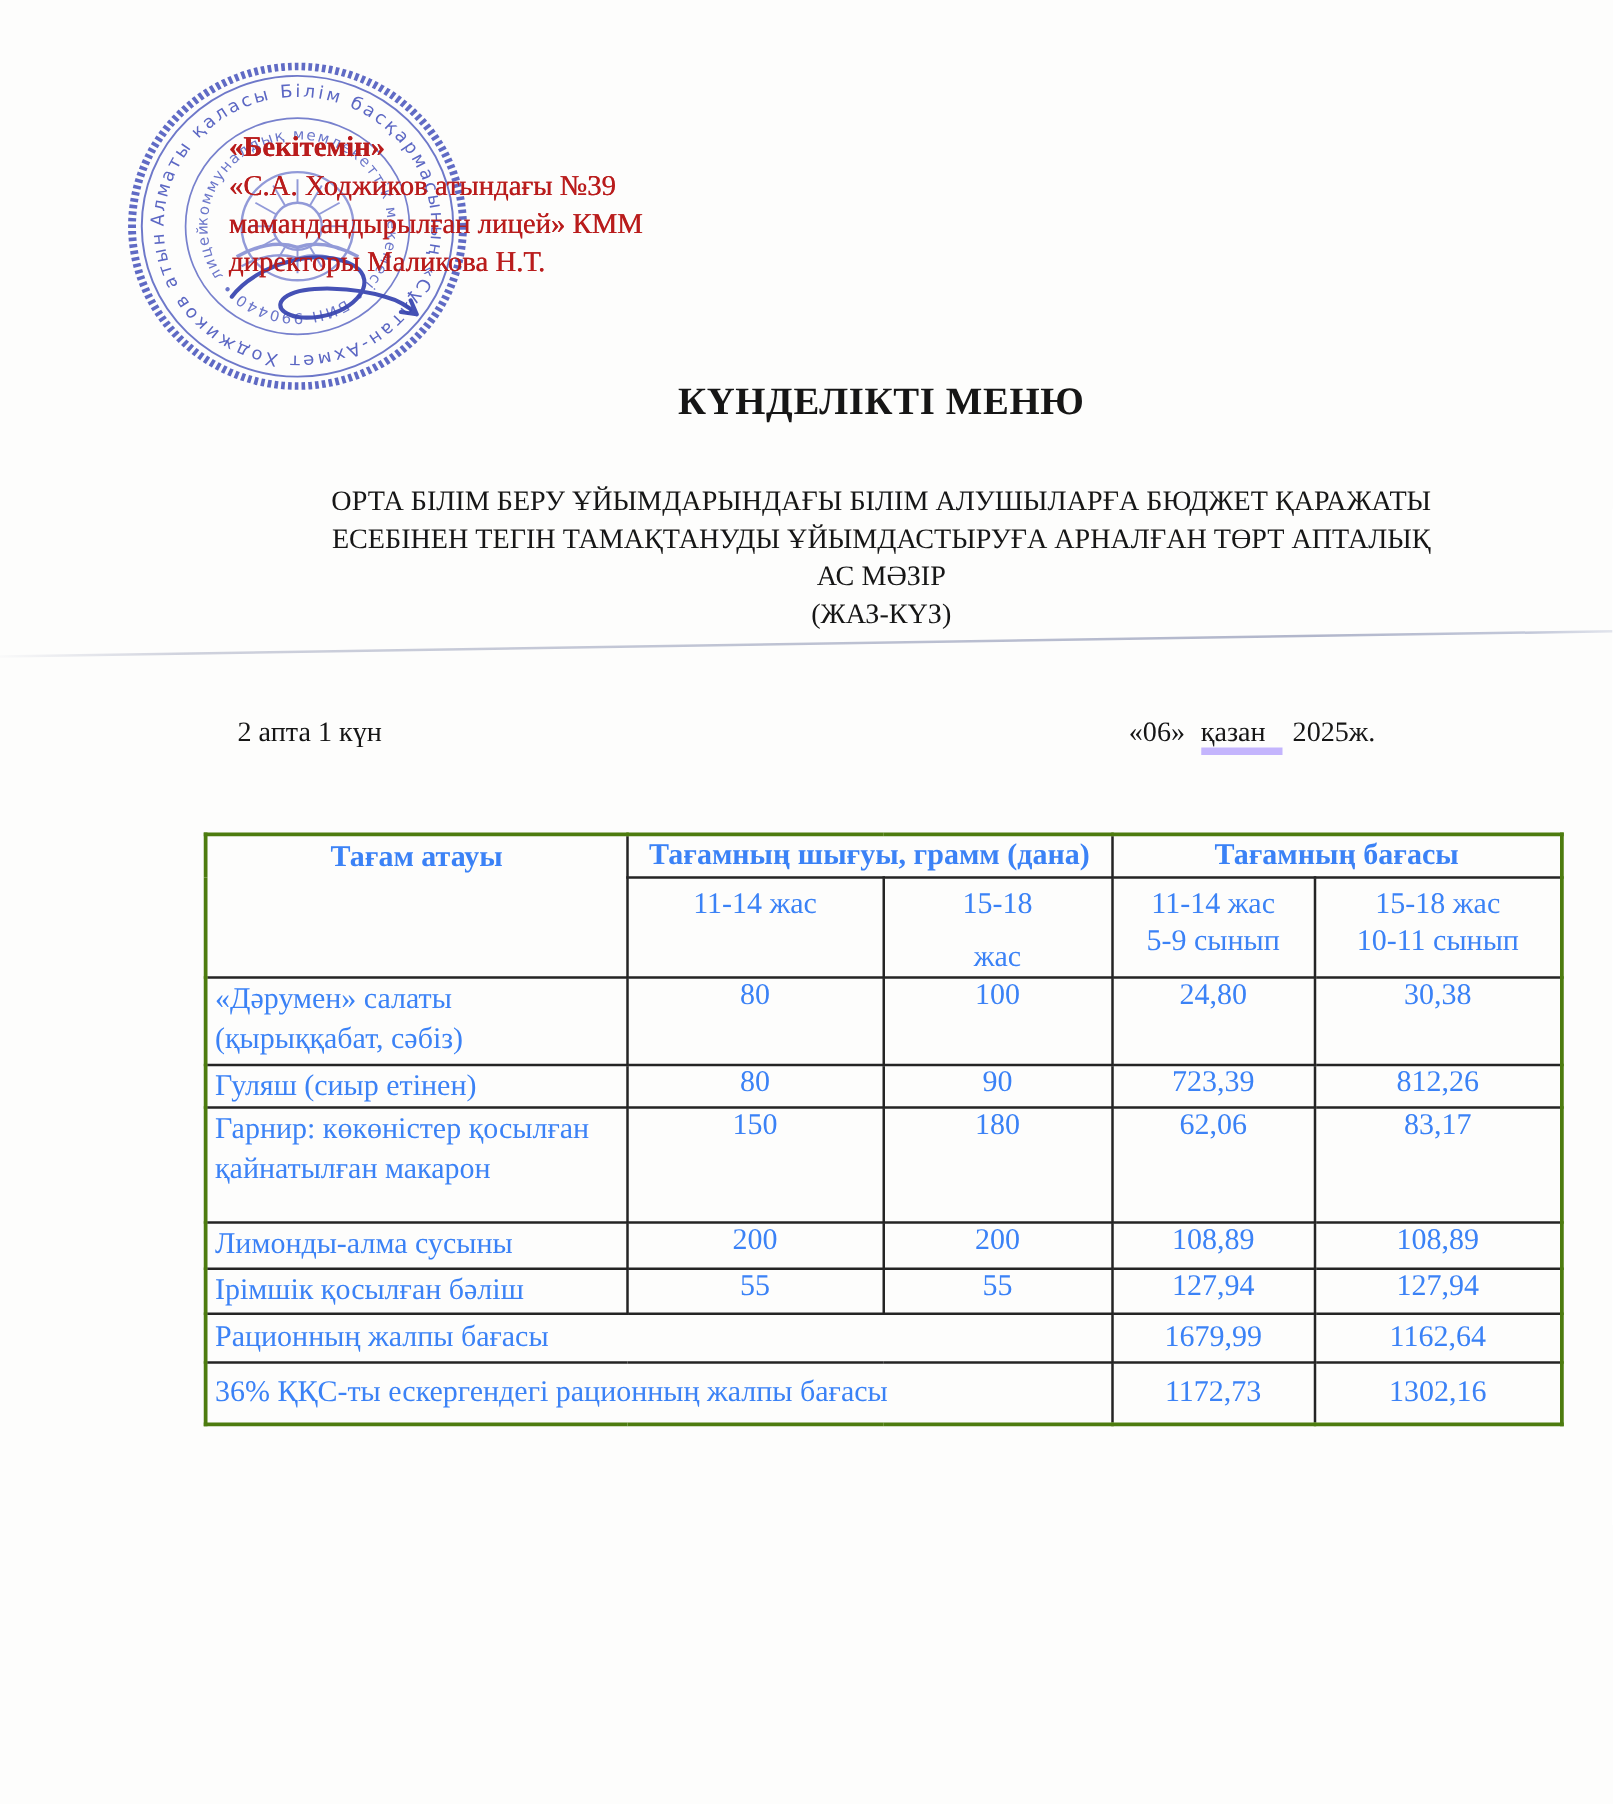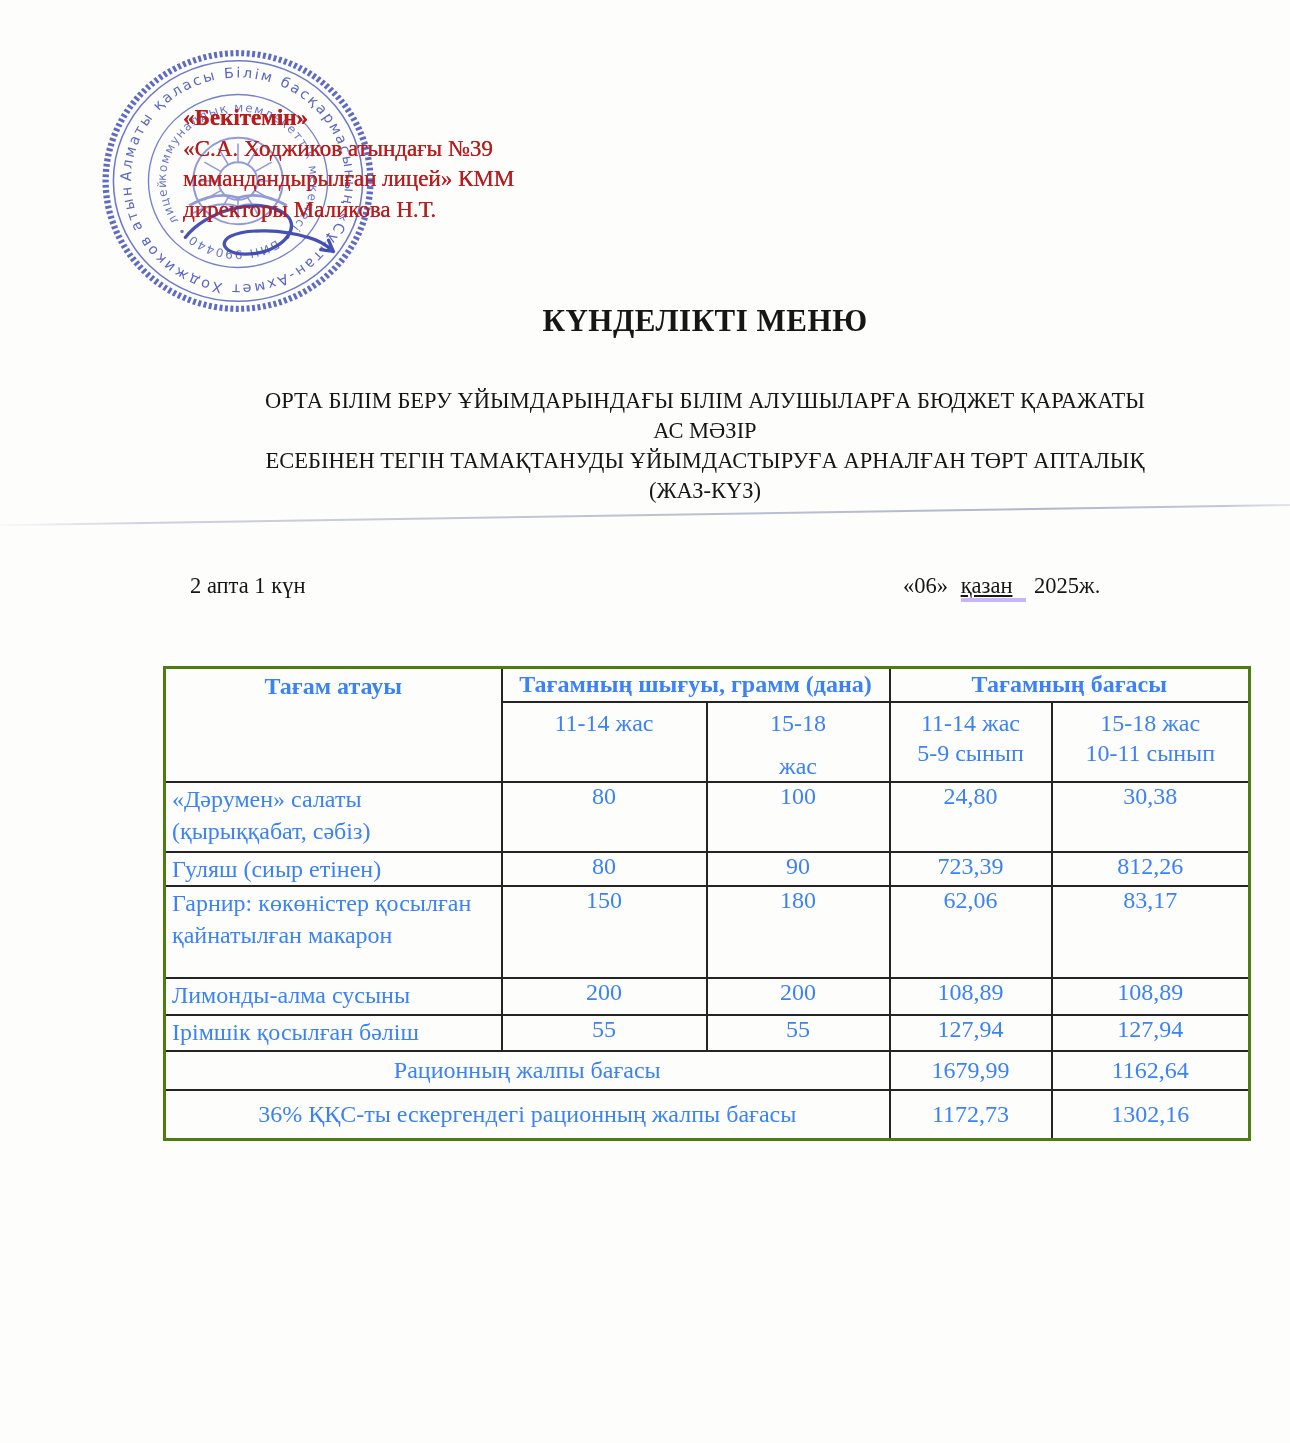--- a/index.html
+++ b/index.html
@@ -26,21 +26,21 @@
     text-shadow:0.3px 0 0 currentColor;
   }
   .approval .l1{font-weight:bold;}
   .center-col{position:absolute;left:130px;width:1150px;text-align:center;}
   .doc-title{top:303px;font-size:31px;font-weight:bold;letter-spacing:0.5px;}
   .doc-subtitle{top:386px;font-size:22.5px;font-weight:normal;line-height:30px;}
   .meta-row{position:absolute;top:573px;left:0;width:1290px;font-size:22.5px;}
   .week-day{position:absolute;left:190px;top:0;}
   .date-label{position:absolute;left:903px;top:0;white-space:nowrap;}
   .date-label .pre{margin-right:7px;}
-  .date-label .month{border-bottom:4px solid #c4b5fd;padding-right:14px;text-decoration:underline;}
+  .date-label .month{border-bottom:6px solid #c4b5fd;padding-right:14px;}
   .date-label .suf{margin-left:2px;}
 
   table.menu{
     position:absolute;left:163px;top:666px;width:1085px;
     border-collapse:collapse;table-layout:fixed;
     border:3px solid #4d7c0f;
     font-size:24px;color:#3b82f6;
   }
   table.menu th,table.menu td{
     border:2px solid #242424;padding:0 6px;overflow:hidden;
@@ -48,21 +48,21 @@
   table.menu th{font-weight:bold;font-size:24px;text-align:center;vertical-align:middle;}
   tr.h-group{height:34px;}
   tr.h-sub{height:72px;}
   tr.h-sub th{font-weight:normal;vertical-align:top;padding-top:5px;line-height:30px;}
   .sub-stack .gap{margin-top:13px;}
   td.dish{ text-align:left;padding-left:9px;line-height:32px;vertical-align:top;padding-top:2px;}
   td.num{ text-align:center;vertical-align:top;padding-top:3px;}
   tr.r1{height:70px;} tr.r2{height:33px;} tr.r3{height:92px;padding-left:28px;}
   tr.r4{height:37px;} tr.r5{height:36px;}
   tr.t1{height:39px;} tr.t2{height:50px;}
-  td.total-label{text-align:center;padding-left:9px;vertical-align:middle;}
+  td.total-label{text-align:left;padding-left:9px;vertical-align:middle;}
   td.total-num{text-align:center;vertical-align:middle;}
 </style>
 </head>
 <body>
 
 <div class="page">
 
   <div class="scan-line"></div>
 
   <svg class="stamp" viewBox="0 0 300 300" preserveAspectRatio="none">
@@ -113,22 +113,22 @@
     <div class="l1">«Бекітемін»</div>
     <div>«С.А. Ходжиков атындағы №39</div>
     <div>мамандандырылған лицей» КММ</div>
     <div>директоры Маликова Н.Т.</div>
   </div>
 
   <div class="center-col doc-title">КҮНДЕЛІКТІ МЕНЮ</div>
 
   <div class="center-col doc-subtitle">
     <div>ОРТА БІЛІМ БЕРУ ҰЙЫМДАРЫНДАҒЫ БІЛІМ АЛУШЫЛАРҒА БЮДЖЕТ ҚАРАЖАТЫ</div>
+    <div>ЕСЕБІНЕН ТЕГІН ТАМАҚТАНУДЫ ҰЙЫМДАСТЫРУҒА АРНАЛҒАН ТӨРТ АПТАЛЫҚ</div>
     <div>АС МӘЗІР</div>
-    <div>ЕСЕБІНЕН ТЕГІН ТАМАҚТАНУДЫ ҰЙЫМДАСТЫРУҒА АРНАЛҒАН ТӨРТ АПТАЛЫҚ</div>
     <div>(ЖАЗ-КҮЗ)</div>
   </div>
 
   <div class="meta-row">
     <span class="week-day">2 апта 1 күн</span>
     <span class="date-label">
       <span class="pre">«06»</span>
       <span class="month">қазан</span>
       <span class="suf">2025ж.</span>
     </span>

